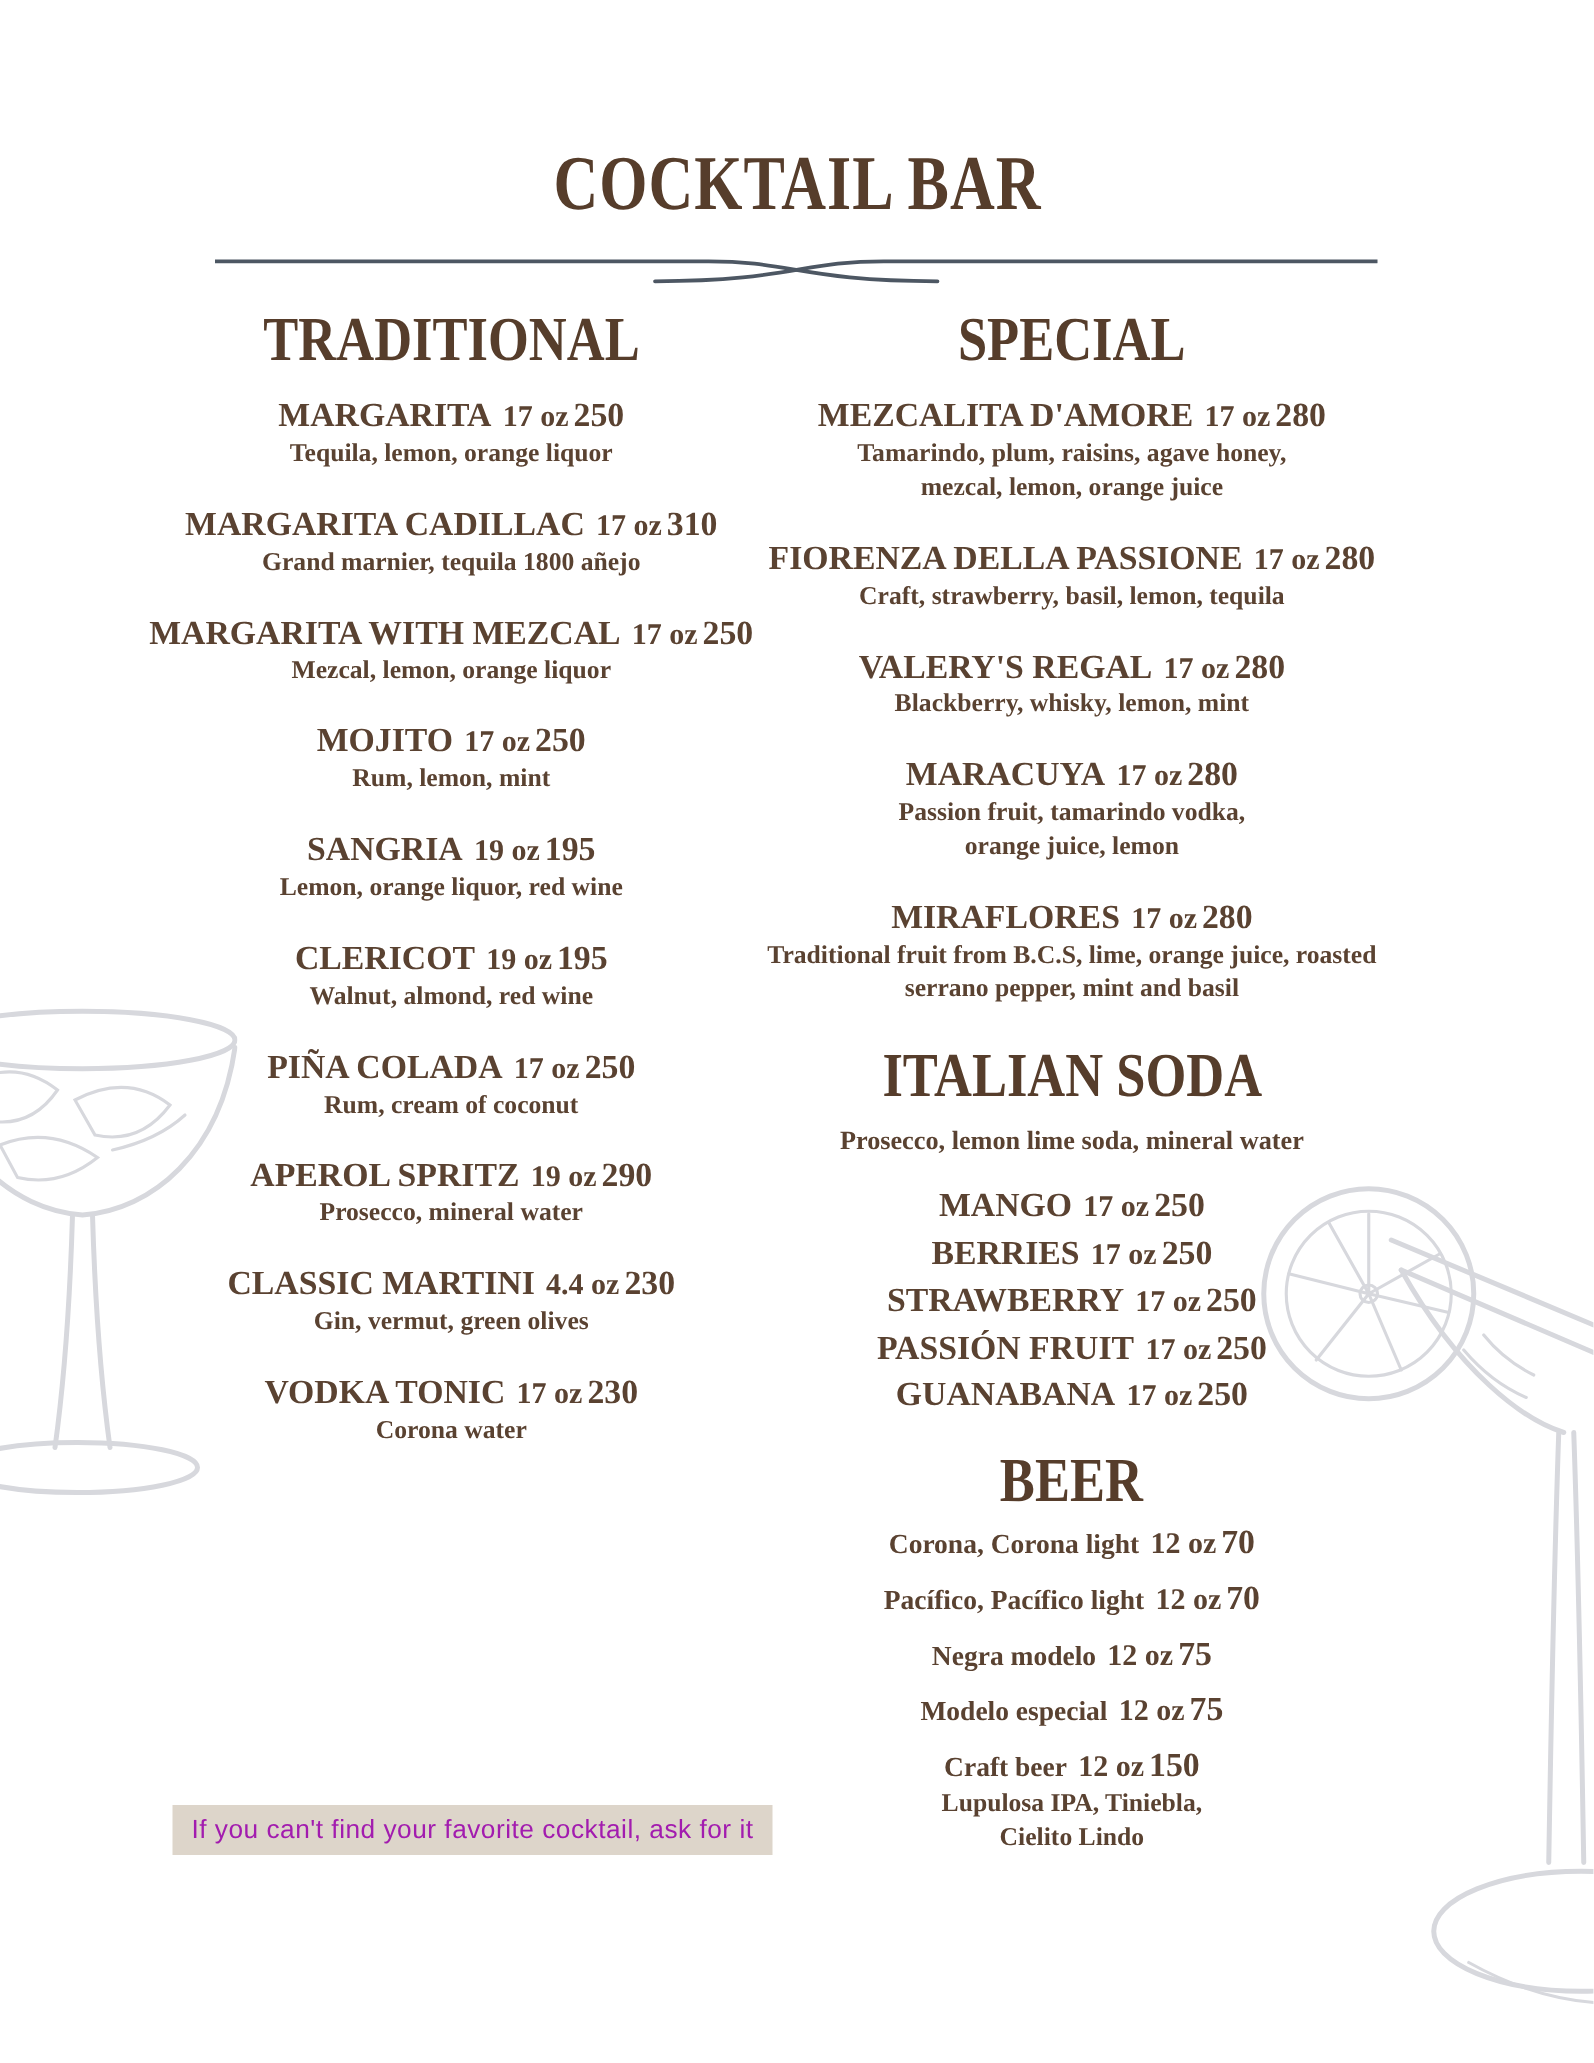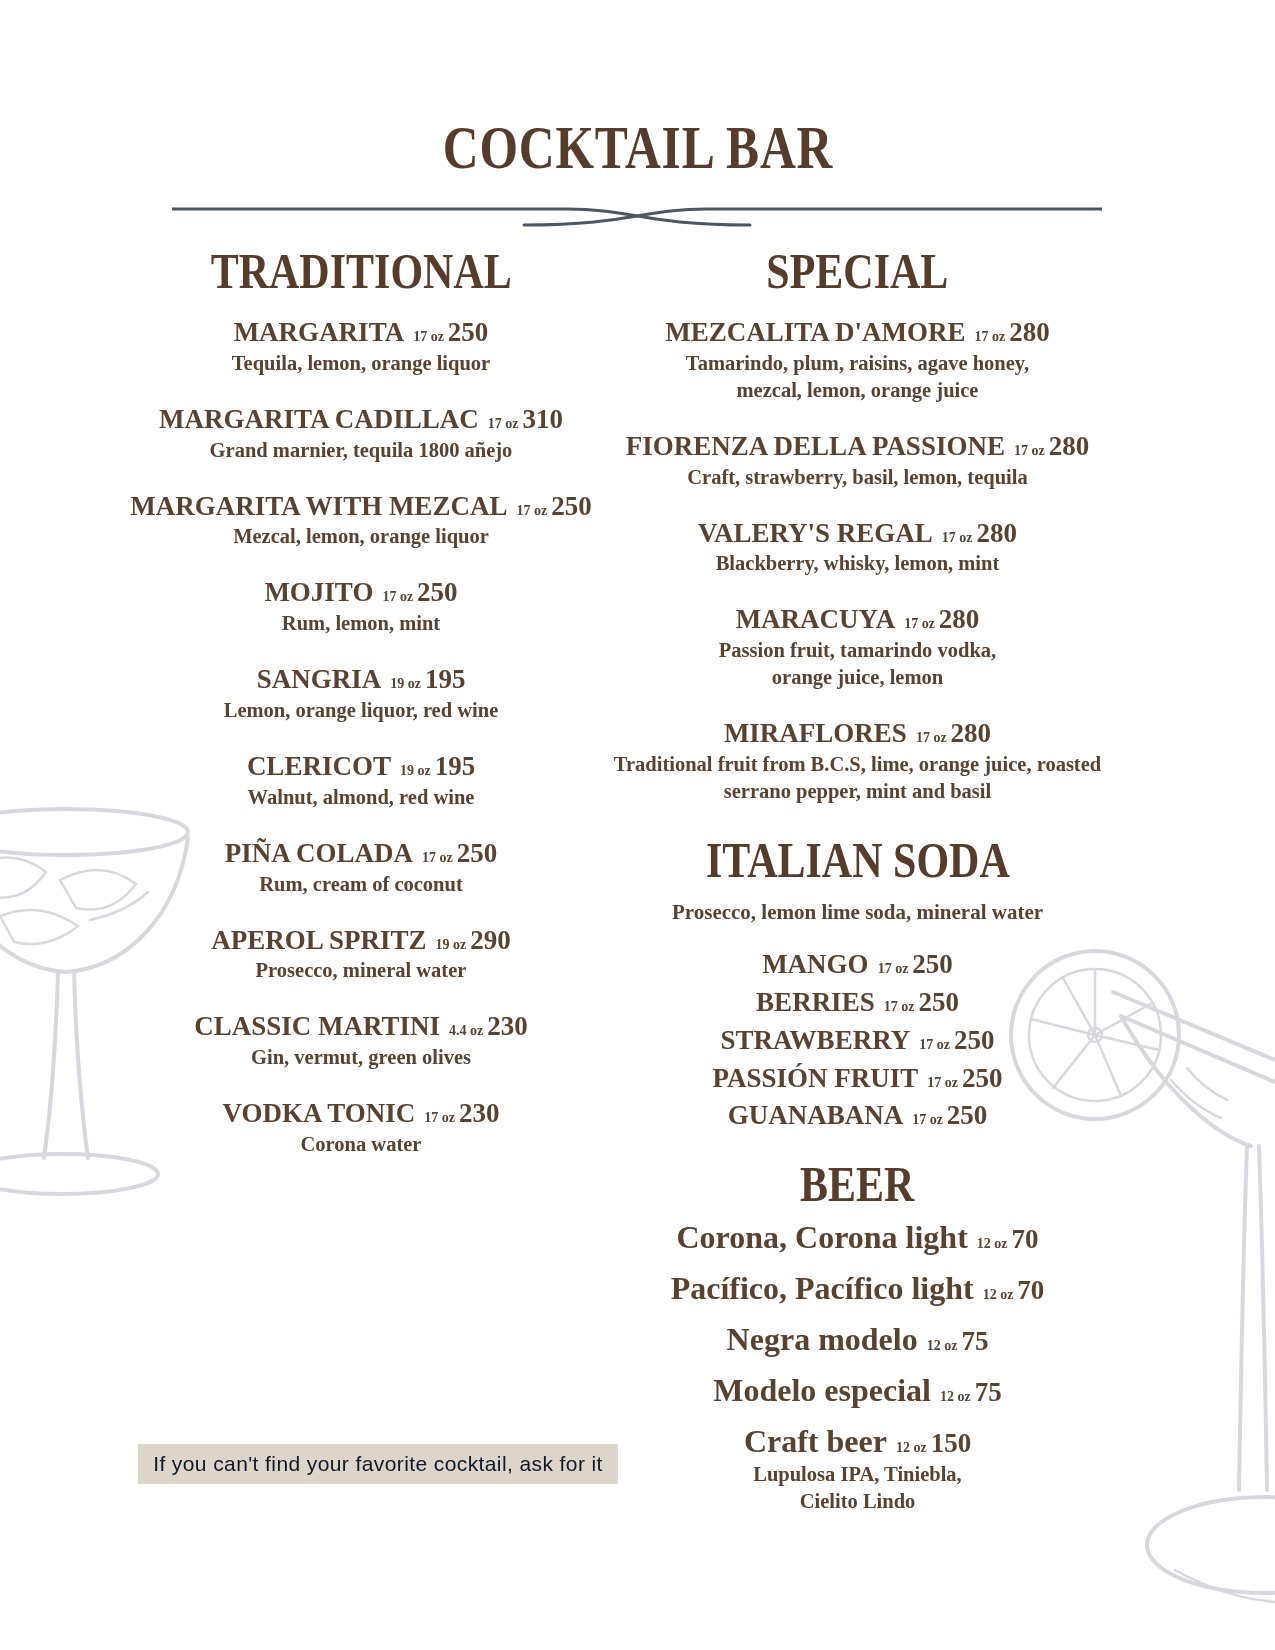--- a/index.html
+++ b/index.html
@@ -24,32 +24,32 @@
     display:inline-block; font-size:50px; font-weight:bold; color:#563d2b;
     transform:scaleX(0.84); transform-origin:center; line-height:1;
   }
   .sec-h.gap{margin-top:30px;}
   .sec-h.gap-sm{margin-top:26px; margin-bottom:8px;}
   .sec-sub{font-size:21px; font-weight:bold; margin:-6px 0 22px 0; line-height:1.3;}
   .item{margin-bottom:26px;}
   .item:last-child{margin-bottom:0;}
   .line{line-height:1.25;}
   .nm{font-size:27px; font-weight:bold;}
-  .bnm{font-size:32px; font-weight:bold;}
-  .sz{font-size:14px; font-weight:bold; margin-left:9px; margin-right:4px;}
+  .bnm{font-size:22px; font-weight:bold;}
+  .sz{font-size:24px; font-weight:bold; margin-left:9px; margin-right:4px;}
   .pr{font-size:27px; font-weight:bold;}
   .desc{font-size:20.5px; font-weight:bold; line-height:1.32; white-space:pre-line;}
   .soda .item{margin-bottom:4px;}
   .beer .item{margin-bottom:11px;}
   
   .note{
     position:absolute; left:138px; top:1444px; width:480px; height:40px;
     background:#ddd5ca; display:flex; align-items:center; justify-content:center;
     font-family:"Liberation Sans","DejaVu Sans",sans-serif;
-    font-size:21px; color:#0f172a; letter-spacing:0.4px;
+    font-size:21px; color:#a21caf; letter-spacing:0.4px;
   }
   
   .decor{position:absolute; pointer-events:none;}
   .decor svg{display:block;}
   .decor-left{left:-60px; top:800px;}
   .decor-right{left:935px; top:930px;}
   .sketch{stroke:#d7d8dd; fill:none; stroke-width:4; stroke-linecap:round; stroke-linejoin:round;}
   .sketch-thin{stroke:#d7d8dd; fill:none; stroke-width:2.5; stroke-linecap:round;}
   .rule{stroke:#4d5763; fill:none; stroke-width:3; stroke-linecap:round;}
 </style>

